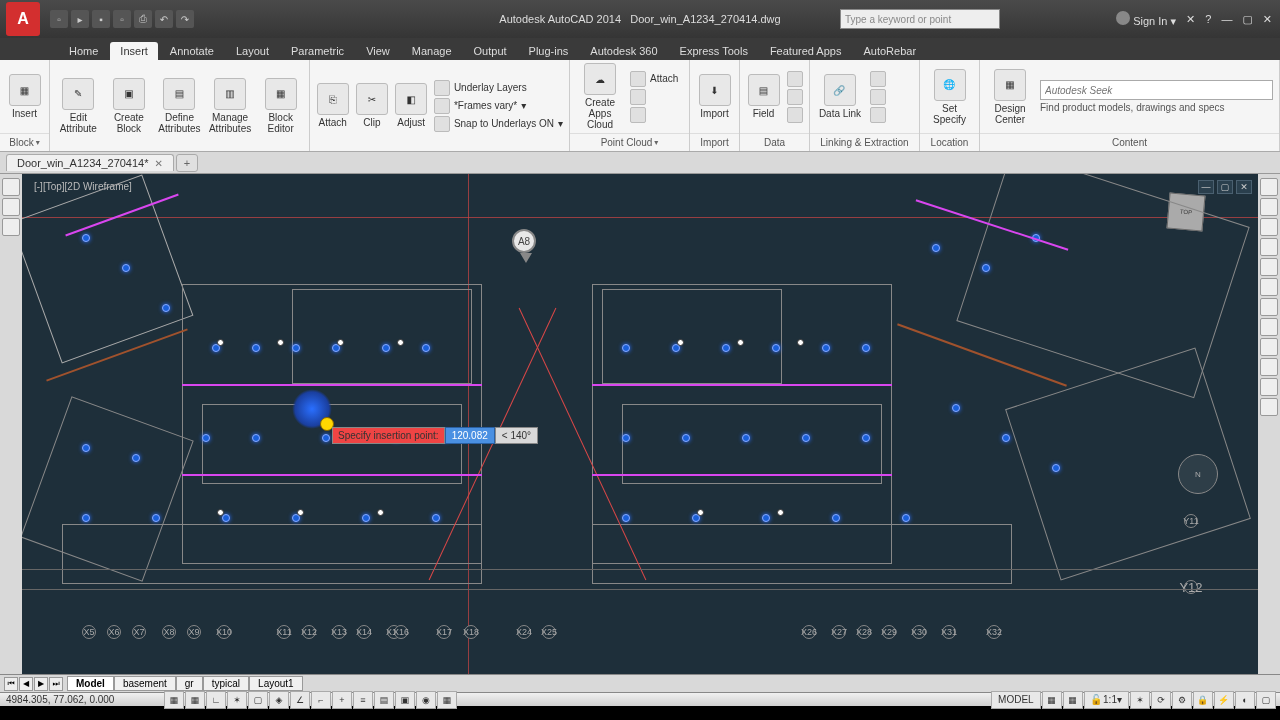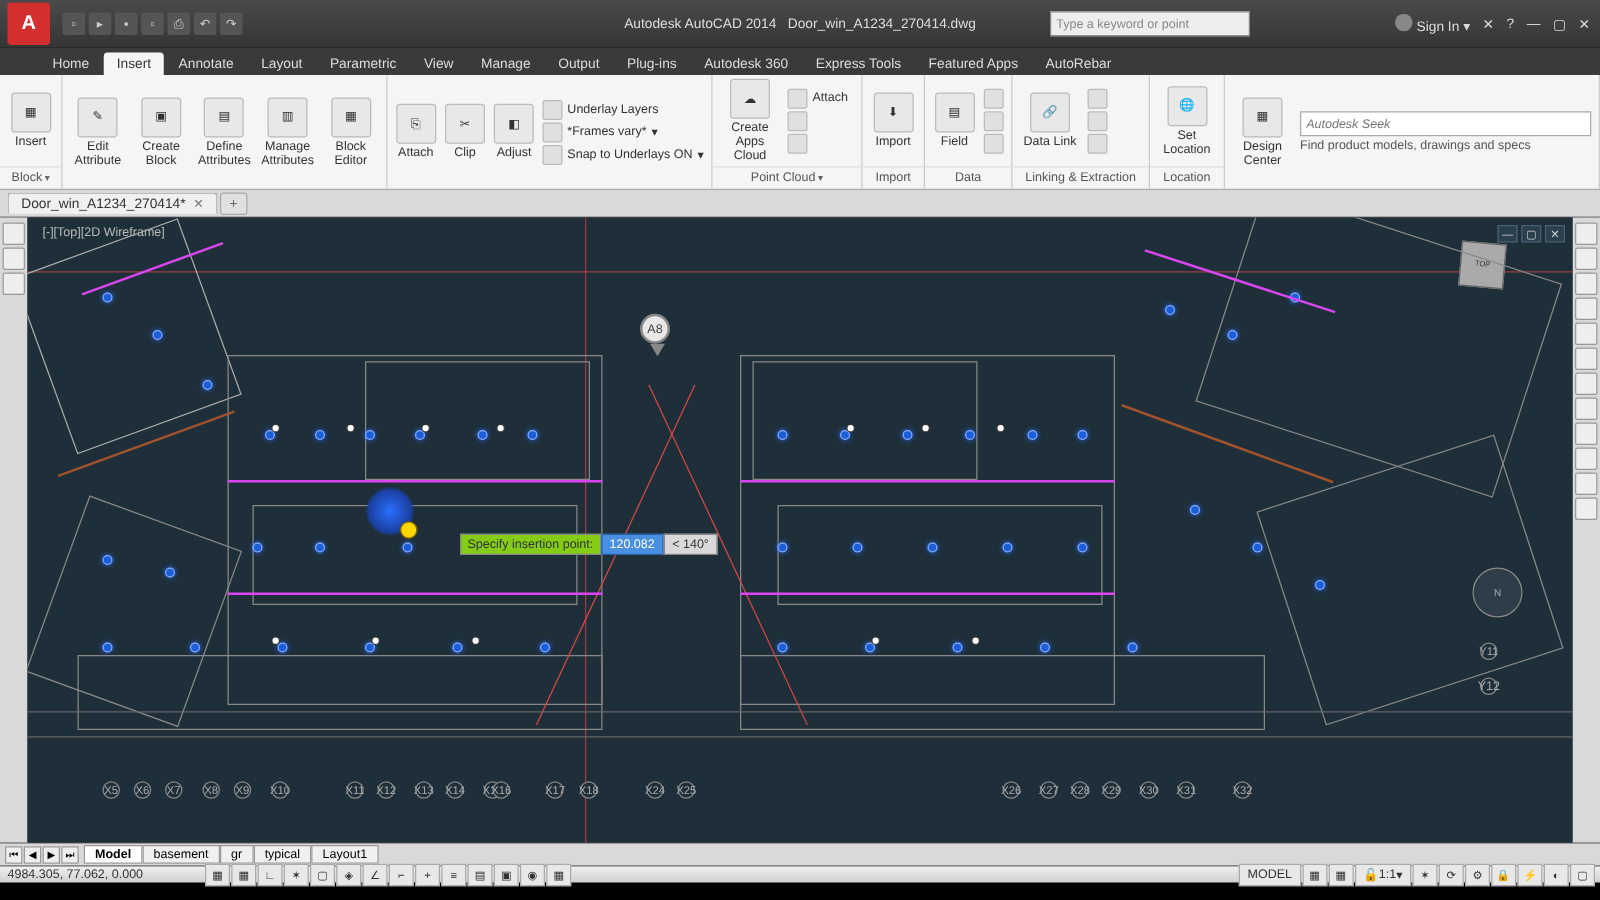--- a/index.html
+++ b/index.html
@@ -10,21 +10,21 @@
 .app-logo { width: 34px; height: 34px; background: #d32f2f; border-radius: 3px; margin: 2px 6px; display:flex; align-items:center; justify-content:center; color:#fff; font-weight:bold; font-size:16px;}
 .qat { display:flex; gap:3px; margin-left:4px; }
 .qat-btn { width:18px; height:18px; background:#555; border-radius:2px; display:flex; align-items:center; justify-content:center; font-size:10px; color:#ccc; cursor:pointer;}
 .title-text { position:absolute; left:50%; transform:translateX(-50%); color:#ddd; font-size:11px;}
 .search-box { position:absolute; right:280px; width:160px; height:20px; background:#eee; border:1px solid #888; font-size:10px; padding:0 4px; color:#888; display:flex; align-items:center;}
 .tb-right { position:absolute; right:8px; display:flex; gap:10px; align-items:center;}
 .tb-right span { font-size:11px; color:#ddd; cursor:pointer;}
 .signin-ico { width:14px; height:14px; background:#888; border-radius:50%; display:inline-block; margin-right:3px;}
 
 
-.ribbon-tabs { height:22px; background:#3a3a3a; display:flex; align-items:flex-end; padding-left:32px; gap:2px;}
+.ribbon-tabs { height:22px; background:#3a3a3a; display:flex; align-items:flex-end; padding-left:59px; gap:2px;}
 .rtab { padding:3px 10px; font-size:11px; color:#ddd; cursor:pointer; border-radius:3px 3px 0 0;}
 .rtab.active { background:#f5f5f5; color:#333;}
 
 
 .ribbon { height:92px; background:#f5f5f5; display:flex; border-bottom:1px solid #aaa;}
 .panel { border-right:1px solid #ccc; display:flex; flex-direction:column; position:relative;}
 .panel-body { flex:1; display:flex; align-items:center; padding:2px 6px; gap:6px;}
 .panel-title { height:18px; font-size:10px; color:#555; text-align:center; border-top:1px solid #ddd; display:flex; align-items:center; justify-content:center; padding:0 4px; white-space:nowrap;}
 .bigbtn { display:flex; flex-direction:column; align-items:center; justify-content:center; width:48px; font-size:10px; color:#333; cursor:pointer; text-align:center; line-height:1.1;}
 .bigbtn .ico { width:32px; height:32px; background:#e8e8e8; border:1px solid #bbb; border-radius:3px; margin-bottom:2px; display:flex; align-items:center; justify-content:center;}
@@ -57,26 +57,26 @@
 
 .crosshair-h { position:absolute; height:1px; width:2000px; background:#c44; opacity:.7;}
 .crosshair-v { position:absolute; width:1px; height:1000px; background:#c44; opacity:.7;}
 
 
 .insert-cursor { position:absolute; width:40px; height:40px; background:radial-gradient(circle,#2a6fff 0%,#1a3f9f 60%,transparent 70%); border-radius:50%;}
 .insert-cursor::after { content:""; position:absolute; left:28px; top:28px; width:12px; height:12px; background:#ffd700; border:1px solid #886600; border-radius:50%;}
 
 
 .prompt-box { position:absolute; display:flex; font-size:10px;}
-.prompt-lbl { background:#84cc16; border:1px solid #888; padding:2px 5px; color:#333;margin-left:36px;}
+.prompt-lbl { background:#ef4444; border:1px solid #888; padding:2px 5px; color:#333;}
 .prompt-val { background:#4a90e2; color:#fff; border:1px solid #2a60a2; padding:2px 6px; min-width:40px;}
 .prompt-ang { background:#d9d9d9; border:1px solid #888; padding:2px 6px; color:#333;}
 
 
-.pin { position:absolute; width:28px; height:36px;margin-top:22px;}
+.pin { position:absolute; width:28px; height:36px;}
 .pin-head { width:24px; height:24px; border:2px solid #888; border-radius:50%; background:#e8e8e8; display:flex; align-items:center; justify-content:center; font-size:10px; color:#444;}
 .pin-tail { width:0; height:0; border-left:6px solid transparent; border-right:6px solid transparent; border-top:10px solid #888; margin:0 auto;}
 
 
 .grid-lbl { position:absolute; font-size:9px; color:#aaa; bottom:35px;}
 .grid-circ { width:14px; height:14px; border:1px solid #888; border-radius:50%; display:flex; align-items:center; justify-content:center; background:#1e2f3a;}
 
 
 .navcube { position:absolute; top:20px; right:40px; width:50px; height:50px;}
 .navcube-face { width:36px; height:36px; background:#aaa; border:1px solid #666; font-size:6px; display:flex; align-items:center; justify-content:center; color:#333; transform:rotate(5deg);}
@@ -254,36 +254,37 @@
           <span class="sico"></span>
           <span class="sico"></span>
         </div>
     </div>
     <div class="panel-title">Linking &amp; Extraction</div>
   </div>
   <div class="panel" style="width:60px">
     <div class="panel-body">
         <div class="bigbtn">
           <div class="ico">🌐</div>
-          <span>Set Location</span>
+          <span>Set Specify</span>
         </div>
       </div>
     <div class="panel-title">Location</div>
   </div>
   <div class="panel" style="flex:1">
     <div class="panel-body">
       <div class="bigbtn">
           <div class="ico">▦</div>
           <span>Design Center</span>
         </div>
       <div style="flex:1;display:flex;flex-direction:column;gap:2px;font-size:10px">
         <input style="height: 20px; border: 1px solid rgb(170, 170, 170); padding: 0px 4px; font-size: 10px; font-style: italic; color: rgb(136, 136, 136);" placeholder="Autodesk Seek">
         <span style="color:#555">Find product models, drawings and specs</span>
       </div>
     </div>
+    <div class="panel-title">Content</div>
   </div>
 </div>
 
 <div class="filetabs">
   <div class="ftab">
       <span>Door_win_A1234_270414*</span>
       <span class="close">✕</span>
     </div>
   <div class="plus-tab">+</div>
 </div>
@@ -406,21 +407,21 @@
     <div class="insert-cursor" style="left:270px;top:215px"></div>
     <div class="prompt-box" style="left:310px;top:253px">
       <div class="prompt-lbl">Specify insertion point:</div>
       <div class="prompt-val">120.082</div>
       <div class="prompt-ang">&lt; 140°</div>
     </div>
 
     <div style="position:absolute;right:60px;top:340px;font-size:9px;color:#aaa">
         <div class="grid-circ">Y11</div>
       </div>
-    <div style="position:absolute;right:60px;top:368px;font-size:10px;color:#aaa">
+    <div style="position:absolute;right:60px;top:406px;font-size:13px;color:#aaa">
         <div class="grid-circ">Y12</div>
       </div>
 
     <div id="gridlabels">
         <div class="grid-lbl" style="left: 60px;">
           <div class="grid-circ">X5</div>
         </div>
         <div class="grid-lbl" style="left: 85px;">
           <div class="grid-circ">X6</div>
         </div>

